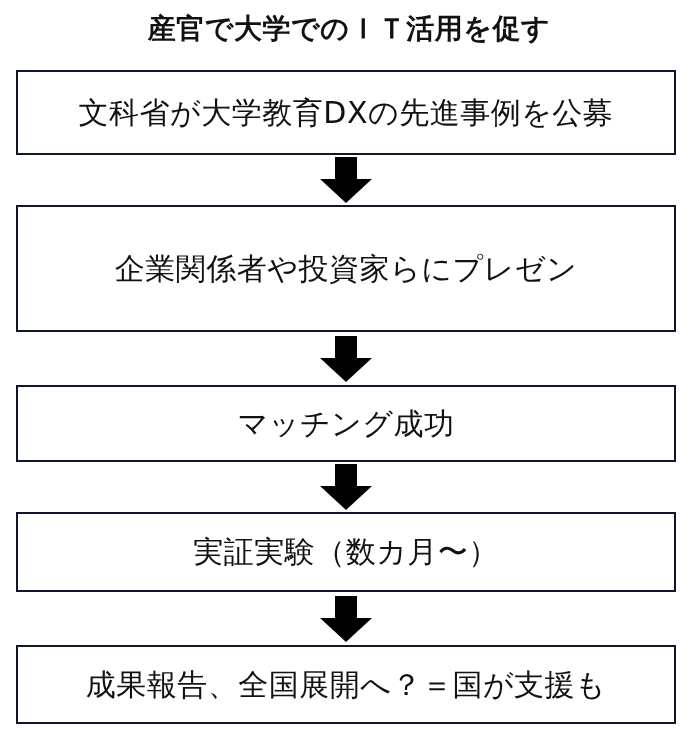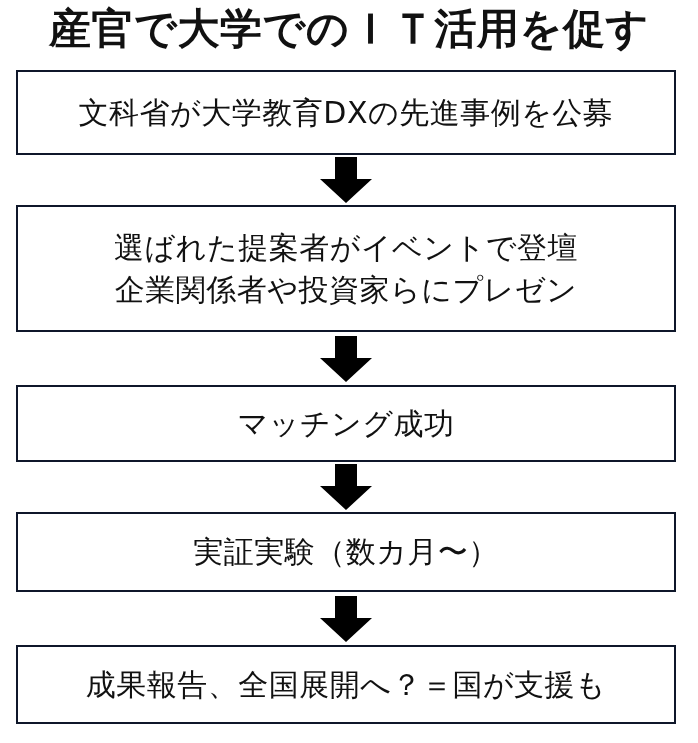--- a/index.html
+++ b/index.html
@@ -19,21 +19,21 @@
     width: 698px;
     height: 743px;
     background: #ffffff;
   }
   .chart-title {
     position: absolute;
     left: 0;
     top: 6px;
     width: 698px;
     text-align: center;
-    font-size: 42px;
+    font-size: 28px;
     line-height: 46px;
     font-weight: 700;
     letter-spacing: 0.5px;
     color: #111111;
     white-space: nowrap;
   }
   .flow-stack {
     position: absolute;
     left: 16px;
     top: 70px;
@@ -93,21 +93,20 @@
       <span class="line">文科省が大学教育DXの先進事例を公募</span>
     </div>
 
     <div class="arrow-gap gap-1">
       <svg class="down-arrow" width="52" height="46" viewBox="0 0 52 46">
         <polygon points="15,0 37,0 37,22 52,22 26,46 0,22 15,22" fill="#000000"></polygon>
       </svg>
     </div>
 
     <div class="flow-box box-h2">
-      <span class="line">選ばれた提案者がイベントで登壇</span>
       <span class="line">企業関係者や投資家らにプレゼン</span>
     </div>
 
     <div class="arrow-gap gap-2">
       <svg class="down-arrow" width="52" height="46" viewBox="0 0 52 46">
         <polygon points="15,0 37,0 37,22 52,22 26,46 0,22 15,22" fill="#000000"></polygon>
       </svg>
     </div>
 
     <div class="flow-box box-h3">

